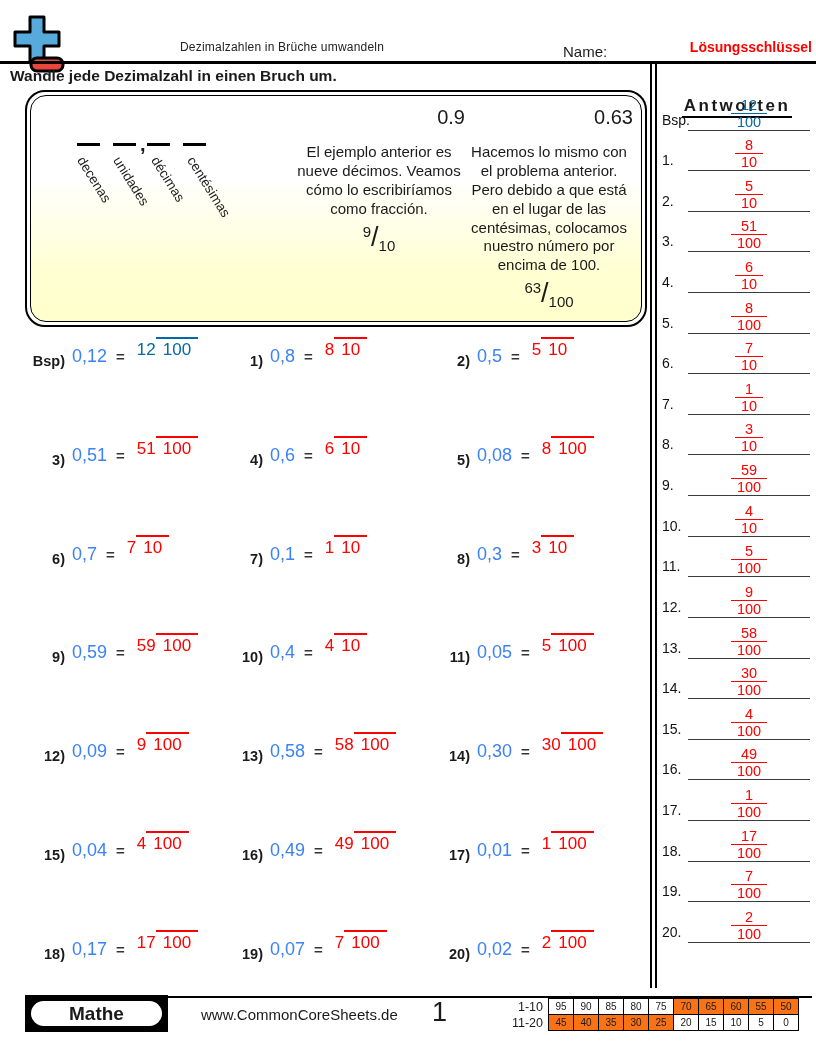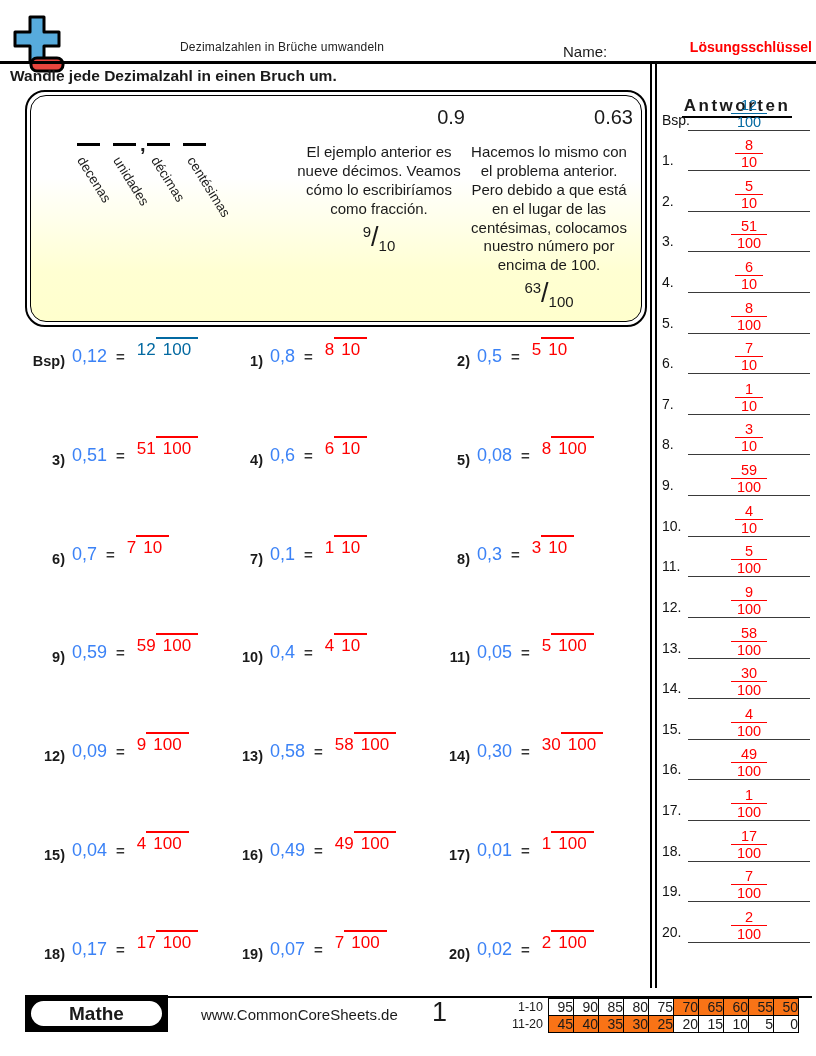--- a/index.html
+++ b/index.html
@@ -57,21 +57,21 @@
   .frac { display:inline-block; text-align:center; font-size:17px; line-height:19px; margin:5px 0 0 12px; }
   .frac .bar { display:inline-block; border-top:2px solid currentColor; padding:1px 7px 0 7px; min-width:30px; }
 
   
   .foot-line { position:absolute; left:25px; top:996px; width:787px; height:2px; background:#000; }
   .brand-box { position:absolute; left:25px; top:995px; width:143px; height:37px; background:#000; }
   .brand-oval { position:absolute; left:4px; top:4px; right:4px; bottom:4px; background:#fff; border:2.5px solid #000; border-radius:15px; display:flex; align-items:center; justify-content:center; font-size:19px; font-weight:bold; }
   .website { position:absolute; left:177px; top:1006px; font-size:15px;margin-left:24px; }
   .page-num { position:absolute; left:432px; top:997px; font-size:27px; }
   .score-table { position:absolute; right:17px; top:998px; border-collapse:collapse; }
-  .score-table td { font-size:14px; height:16px; text-align:right; vertical-align:middle; }
+  .score-table td { font-size:10px; height:16px; text-align:center; vertical-align:middle; }
   .score-table td.lbl { border:none; padding-right:5px; text-align:right; width:46px; font-size:12.5px; }
   .score-table td.cell { border:1px solid #000; width:25px; }
   .score-table td.hl { background:#f97316; }
 </style>
 </head>
 <body>
 
 <div class="logo">
   <svg width="56" height="60" viewBox="0 0 56 60">
     <path d="M20 3 h14 v15 h15 v14 h-15 v16 h-14 v-16 h-15 v-14 h15 z" fill="#57abdc" stroke="#000" stroke-width="3" stroke-linejoin="round"></path>

